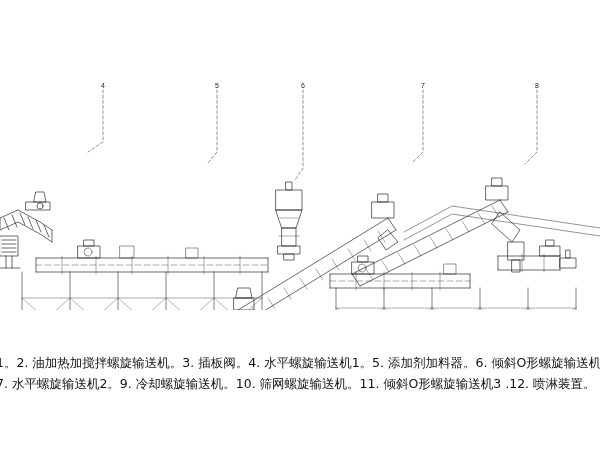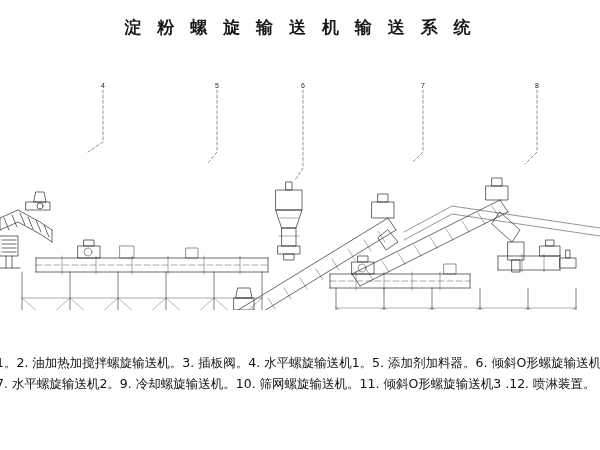--- a/index.html
+++ b/index.html
@@ -74,21 +74,20 @@
     white-space: nowrap;
   }
   .cap-line-1 { margin-left: -6px; }
   .cap-line-2 { margin-left: -6px; }
 </style>
 </head>
 <body>
 
 <div id="page">
 
-  <div id="title">淀 粉 螺 旋 输 送 机 输 送 系 统</div>
 
   <svg id="drawing" viewBox="0 0 600 250">
     <g stroke="#2b2b2b" fill="none" stroke-width="0.7" stroke-linecap="round" stroke-linejoin="round">
 
       <g stroke-width="0.5" stroke-dasharray="3 2.2">
         <path d="M103 30 L103 82 L88 92"></path>
         <path d="M217 30 L217 92 L207 104"></path>
         <path d="M303 30 L303 108 L295 120"></path>
         <path d="M423 30 L423 92 L413 102"></path>
         <path d="M537 30 L537 92 L525 104"></path>

